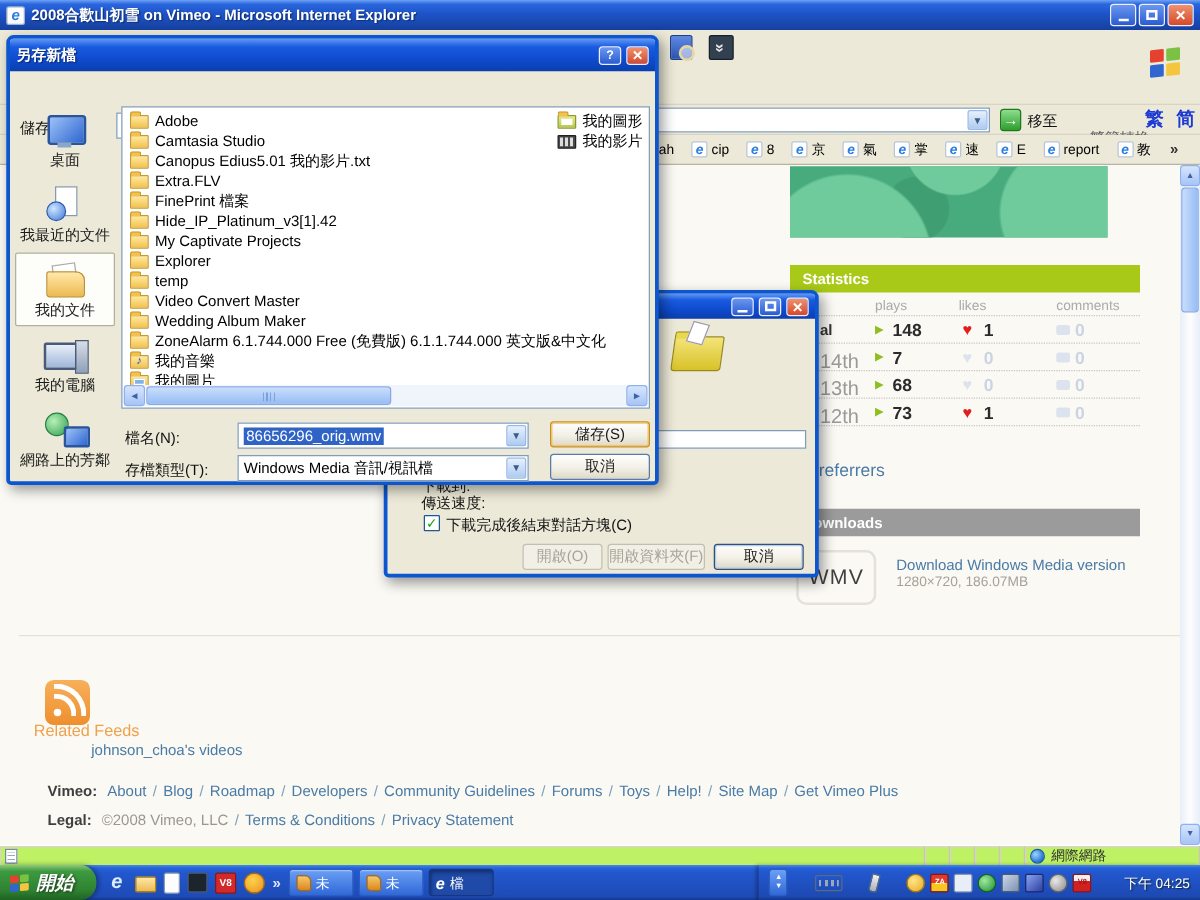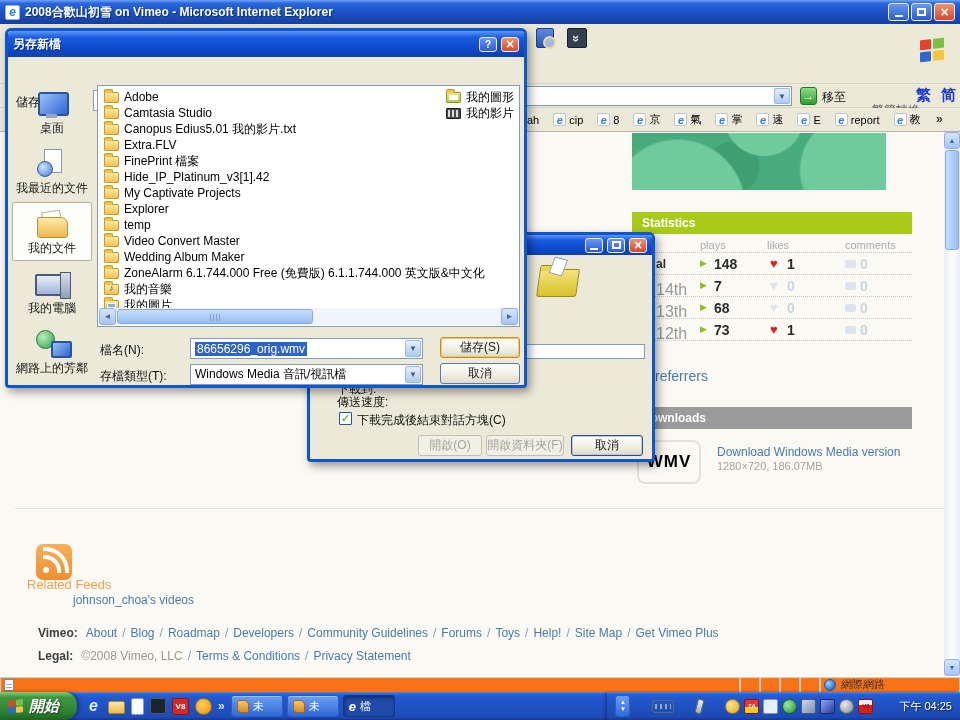--- a/index.html
+++ b/index.html
@@ -78,21 +78,21 @@
 .heart{position:absolute;left:138px;top:3px;color:#dde3ee;font-size:13px}
 .heart::before{content:"♥"}
 .heart.on{color:#e01f1f}
 .lval{position:absolute;left:155px;top:3px;font-weight:bold;font-size:14px;color:#ccd4e4}
 .lval.on{color:#2b2b2b}
 .bubble{position:absolute;left:213px;top:7px;width:11px;height:8px;background:#dde3ee;border-radius:2px}
 .cval{position:absolute;left:228px;top:3px;font-weight:bold;font-size:14px;color:#ccd4e4}
 .referrers{position:absolute;left:655px;top:236px;color:#4a7ba6;font-size:14px;text-decoration:none}
 .dl-hdr{position:absolute;left:632px;top:275px;width:280px;height:22px;background:#9b9b9b;color:#fff;font-weight:bold;display:flex;align-items:center;padding-left:10px}
 .wmv{position:absolute;left:637px;top:308px;width:64px;height:44px;border:2px solid #e3e1da;border-radius:8px;
- color:#000000;font-weight:bold;font-size:17px;letter-spacing:1px;display:flex;align-items:center;justify-content:center}
+ color:#404040;font-weight:normal;font-size:17px;letter-spacing:1px;display:flex;align-items:center;justify-content:center}
 .dl-link{position:absolute;left:717px;top:313px;color:#4a7ba6;font-size:12px;text-decoration:none}
 .dl-meta{position:absolute;left:717px;top:328px;color:#a5a29a;font-size:11px}
 .hr{position:absolute;left:15px;top:376px;width:930px;height:1px;background:#e5e2d8}
 .rss{position:absolute;left:36px;top:412px;width:36px;height:36px;background:linear-gradient(#f7b05a,#ee8f2e);border-radius:7px;overflow:hidden}
 .rss i{position:absolute;left:7px;bottom:7px;width:6px;height:6px;background:#fff;border-radius:50%}
 .rss::before{content:"";position:absolute;left:7px;bottom:7px;width:14px;height:14px;border-top:4px solid #fff;border-right:4px solid #fff;border-top-right-radius:16px}
 .rss::after{content:"";position:absolute;left:7px;bottom:7px;width:22px;height:22px;border-top:4px solid #fff;border-right:4px solid #fff;border-top-right-radius:24px}
 .rf-title{position:absolute;left:27px;top:445px;color:#f0a14b;font-weight:normal;font-size:13px}
 .rf-link{position:absolute;left:73px;top:461px;color:#4a7ba6;text-decoration:none}
 .frow{position:absolute;left:38px;display:flex;align-items:baseline}
@@ -104,21 +104,21 @@
 
 .vscroll{position:absolute;right:0;top:0;width:16px;height:544px;background:#f0f5fb;
  background-image:linear-gradient(90deg,#e8eef8,#fdfdfe 50%,#e8eef8)}
 .sb-btn{position:absolute;left:0;width:16px;height:17px;background:linear-gradient(#d6e5fc,#a7c4f5);border:1px solid #8cb0f0;border-radius:3px;
  color:#3c63a8;font-size:7px;display:flex;align-items:center;justify-content:center}
 .sb-btn.up{top:0}.sb-btn.up::before{content:"▲"}
 .sb-btn.down{bottom:0}.sb-btn.down::before{content:"▼"}
 .sb-vthumb{position:absolute;left:1px;top:18px;width:14px;height:100px;background:linear-gradient(90deg,#cadefc,#96bdf4);border:1px solid #86a8e8;border-radius:3px}
 
 
-.statusbar{position:absolute;left:0;top:676px;width:960px;height:16px;background:#f97316;border-top:1px solid #fff;display:flex;z-index:6}
+.statusbar{position:absolute;left:0;top:676px;width:960px;height:16px;background:#bef264;border-top:1px solid #fff;display:flex;z-index:6}
 .sb-cell{border-right:1px solid #cac6b6;box-shadow:inset 1px 1px 1px #d8d4c4;display:flex;align-items:center;padding:0 4px;font-size:11px;color:#333}
 .sb-cell.main{flex:1 1 auto}
 .sb-cell.sm{width:20px}
 .sb-cell.right{width:140px;gap:5px}
 .page-ico{width:10px;height:12px;background:#fff;border:1px solid #7a8aa0;
  background-image:repeating-linear-gradient(180deg,transparent 0 2px,#9ab 2px 3px);background-size:6px 100%;background-position:1px 2px;background-repeat:no-repeat}
 .globe{width:12px;height:12px;border-radius:50%;background:radial-gradient(circle at 35% 35%,#9fd4ff,#1e6fd0 75%);border:1px solid #1a5bb0}
 
 
 .dlg{position:absolute;border:3px solid #0c56d0;border-radius:6px 6px 4px 4px;background:#ece9d8;box-shadow:3px 4px 10px rgba(0,0,0,.4)}

